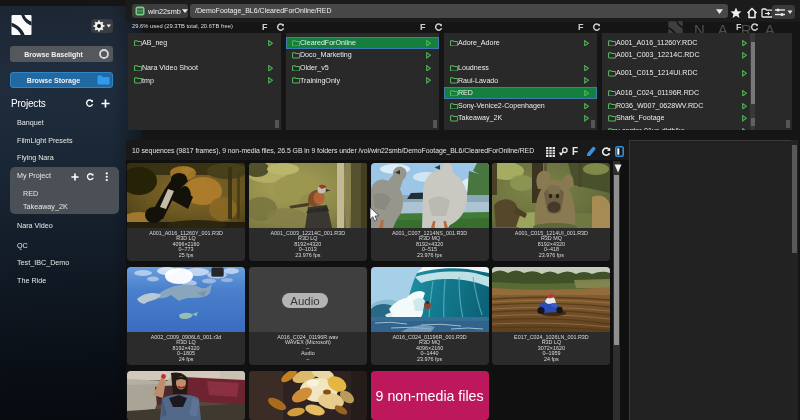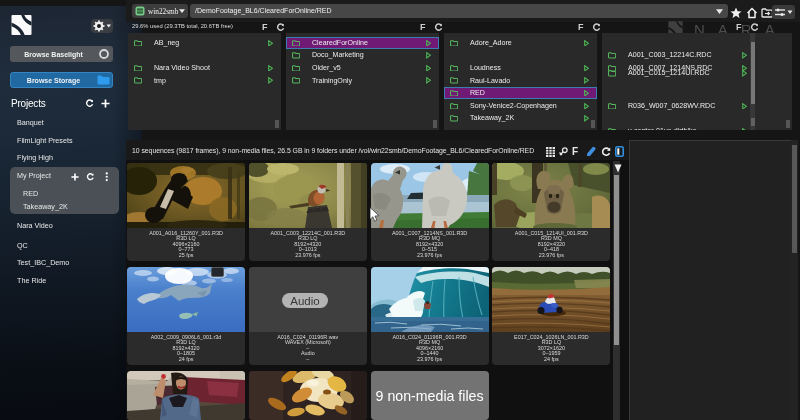--- a/index.html
+++ b/index.html
@@ -29,23 +29,23 @@
 
 
 #wm { left:694px; top:21px; color:#4e4e4e; font-size:15px; letter-spacing:13px; font-weight:400; z-index:1; }
 
 
 .colF { position:absolute; top:22px; color:#cfcfcf; font-weight:700; font-size:9px; z-index:2;}
 .colR { position:absolute; top:21px; color:#cfcfcf; font-weight:700; font-size:10px; z-index:2;}
 .panel { position:absolute; top:33px; height:97px; background:#292929; z-index:2; overflow:hidden; }
 .row { position:absolute; left:0; width:100%; height:12.6px; display:flex; align-items:center; }
 .row .fi { margin-left:6px; flex:0 0 auto; }
-.row .tx { margin-left:12px; flex:1; color:#ececec; font-size:7.1px; font-weight:400; letter-spacing:0; white-space:nowrap; overflow:hidden;}
+.row .tx { margin-left:0; flex:1; color:#ececec; font-size:7.1px; font-weight:400; letter-spacing:0; white-space:nowrap; overflow:hidden;}
 .row .ar { flex:0 0 auto; margin-right:8px; }
-.row.sel { background:#701a75; box-shadow:inset 0 0 0 1px #3e7bb0;justify-content:center; }
+.row.sel { background:#15803d; box-shadow:inset 0 0 0 1px #3e7bb0;justify-content:center; }
 .stub { position:absolute; right:2px; bottom:2px; width:4px; height:8px; background:#555; }
 
 
 #rbar { left:126px; top:140px; width:503px; height:20px; background:#191919; }
 #rbar .t { position:absolute; left:6px; top:7px; color:#e4e4e4; font-size:6.9px; letter-spacing:-0.05px; white-space:nowrap; }
 
 
 #thumbpane { left:126px; top:160px; width:503px; height:260px; background:#101010; }
 #rightpane { left:629px; top:140px; width:162px; height:280px; background:#212121; border-top:1px solid #3a3a3a; border-left:1px solid #3a3a3a; }
 #farscroll { left:791px; top:140px; width:7px; height:280px; background:#232323; }
@@ -99,21 +99,21 @@
     <svg class="abs" style="left:85px;top:93px" width="9" height="9" viewBox="0 0 11 10">
         <path d="M8.8,2.2 A3.8,3.8 0 1 0 9.3,6" fill="none" stroke="#fff" stroke-width="1.7"></path>
         <path d="M9.6,0.5 L9.6,3.4 L6.8,3.2 Z" fill="#fff"></path>
       </svg>
     <svg class="abs" style="left:101px;top:93px" width="9" height="9" viewBox="0 0 10 10">
         <path d="M5,0.5 V9.5 M0.5,5 H9.5" stroke="#fff" stroke-width="1.9"></path>
       </svg>
 
     <div class="abs pitem" style="top:112px">Banquet</div>
     <div class="abs pitem" style="top:130px">FilmLight Presets</div>
-    <div class="abs pitem" style="top:147px">Flying High</div>
+    <div class="abs pitem" style="top:147px">Flying Nara</div>
     <div id="mygroup" class="abs"></div>
     <div class="abs pitem" style="top:165px;z-index:2">My Project</div>
     <svg class="abs" style="left:71px;top:167px;z-index:2" width="8" height="8" viewBox="0 0 10 10">
         <path d="M5,0.5 V9.5 M0.5,5 H9.5" stroke="#fff" stroke-width="2"></path>
       </svg>
     <svg class="abs" style="left:86px;top:167px;z-index:2" width="8.5" height="8" viewBox="0 0 11 10">
         <path d="M8.8,2.2 A3.8,3.8 0 1 0 9.3,6" fill="none" stroke="#fff" stroke-width="1.8"></path>
         <path d="M9.6,0.5 L9.6,3.4 L6.8,3.2 Z" fill="#fff"></path>
       </svg>
     <svg class="abs" style="left:105px;top:166px;z-index:2" width="3.5" height="9.5" viewBox="0 0 4 11">
@@ -130,21 +130,21 @@
     <div class="abs pitem" style="top:252px">Test_IBC_Demo</div>
     <div class="abs pitem" style="top:270px">The Ride</div>
   </div>
 
   <div id="topbar" class="abs">
     <div id="chip" class="abs">
       <svg width="10" height="10" viewBox="0 0 10 10" style="margin-left:3px;flex:0 0 10px">
           <rect x="0.5" y="0.5" width="9" height="9" rx="2" fill="#7ac888"></rect>
           <path d="M2,3.2 h6 M2,5 h6 M2,6.8 h6" stroke="#1e4a28" stroke-width="1.2"></path>
         </svg>
-      <span style="flex:1;color:#f2f2f2;font-size:7.3px;font-weight:400;margin-left:3px;font-family:Liberation Serif, serif;">win22smb</span>
+      <span style="flex:1;color:#f2f2f2;font-size:7.3px;font-weight:400;margin-left:3px;">win22smb</span>
       <svg width="8" height="6" viewBox="0 0 8 6" style="margin-right:3px;flex:0 0 8px">
           <path d="M1,1.2 L7,1.2 L4,5 Z" fill="#e8e8e8"></path>
         </svg>
     </div>
     <div id="pathf" class="abs">/DemoFootage_BL6/ClearedForOnline/RED
       <svg width="9" height="7" viewBox="0 0 9 7" style="position:absolute;right:4px;top:4px">
           <path d="M1,1.2 L8,1.2 L4.5,6 Z" fill="#e8e8e8"></path>
         </svg>
     </div>
     <svg class="abs" style="left:604px;top:7px" width="12" height="12" viewBox="0 0 12 12">
@@ -320,52 +320,70 @@
           </svg>
         </div>
         <div class="stub"></div>
       </div>
       <div class="colF" style="left:736px">F</div>
       <svg class="colR" style="left:750px;top:23px" width="9" height="9" viewBox="0 0 11 10">
         <path d="M8.8,2.2 A3.8,3.8 0 1 0 9.3,6" fill="none" stroke="#cfcfcf" stroke-width="1.8"></path>
         <path d="M9.6,0.5 L9.6,3.4 L6.8,3.2 Z" fill="#cfcfcf"></path>
       </svg>
       <div class="panel" style="left:602px;width:153px">
+        <div class="row" style="top:3.5px">
+          <svg class="fi" width="8" height="6.5" viewBox="0 0 10 8">
+            <path d="M0.7,1.6 a0.8,0.8 0 0 1 0.8,-0.8 h2.3 l1,1.1 h4 a0.8,0.8 0 0 1 0.8,0.8 v3.9 a0.8,0.8 0 0 1 -0.8,0.8 h-7.3 a0.8,0.8 0 0 1 -0.8,-0.8 Z" fill="none" stroke="#57b85e" stroke-width="1.3"></path>
+          </svg>
+          <span class="tx">A001_A016_11260Y.RDC</span>
+          <svg class="ar" width="5" height="6.5" viewBox="0 0 6 8">
+            <path d="M0.8,0.8 L5.4,4 L0.8,7.2 Z" fill="none" stroke="#4db454" stroke-width="1.4"></path>
+          </svg>
+        </div>
         <div class="row" style="top:16.1px">
           <svg class="fi" width="8" height="6.5" viewBox="0 0 10 8">
             <path d="M0.7,1.6 a0.8,0.8 0 0 1 0.8,-0.8 h2.3 l1,1.1 h4 a0.8,0.8 0 0 1 0.8,0.8 v3.9 a0.8,0.8 0 0 1 -0.8,0.8 h-7.3 a0.8,0.8 0 0 1 -0.8,-0.8 Z" fill="none" stroke="#57b85e" stroke-width="1.3"></path>
           </svg>
           <span class="tx">A001_C003_12214C.RDC</span>
           <svg class="ar" width="5" height="6.5" viewBox="0 0 6 8">
             <path d="M0.8,0.8 L5.4,4 L0.8,7.2 Z" fill="none" stroke="#4db454" stroke-width="1.4"></path>
           </svg>
         </div>
-        <div class="row" style="top:28.7px">
-          <svg class="fi" width="8" height="6.5" viewBox="0 0 10 8">
-            <path d="M0.7,1.6 a0.8,0.8 0 0 1 0.8,-0.8 h2.3 l1,1.1 h4 a0.8,0.8 0 0 1 0.8,0.8 v3.9 a0.8,0.8 0 0 1 -0.8,0.8 h-7.3 a0.8,0.8 0 0 1 -0.8,-0.8 Z" fill="none" stroke="#57b85e" stroke-width="1.3"></path>
-          </svg>
-          <span class="tx">A001_C007_1214NS.RDC</span>
-          <svg class="ar" width="5" height="6.5" viewBox="0 0 6 8">
-            <path d="M0.8,0.8 L5.4,4 L0.8,7.2 Z" fill="none" stroke="#4db454" stroke-width="1.4"></path>
-          </svg>
-        </div>
         <div class="row" style="top:34px">
           <svg class="fi" width="8" height="6.5" viewBox="0 0 10 8">
             <path d="M0.7,1.6 a0.8,0.8 0 0 1 0.8,-0.8 h2.3 l1,1.1 h4 a0.8,0.8 0 0 1 0.8,0.8 v3.9 a0.8,0.8 0 0 1 -0.8,0.8 h-7.3 a0.8,0.8 0 0 1 -0.8,-0.8 Z" fill="none" stroke="#57b85e" stroke-width="1.3"></path>
           </svg>
           <span class="tx">A001_C015_1214UI.RDC</span>
           <svg class="ar" width="5" height="6.5" viewBox="0 0 6 8">
             <path d="M0.8,0.8 L5.4,4 L0.8,7.2 Z" fill="none" stroke="#4db454" stroke-width="1.4"></path>
           </svg>
         </div>
+        <div class="row" style="top:53.9px">
+          <svg class="fi" width="8" height="6.5" viewBox="0 0 10 8">
+            <path d="M0.7,1.6 a0.8,0.8 0 0 1 0.8,-0.8 h2.3 l1,1.1 h4 a0.8,0.8 0 0 1 0.8,0.8 v3.9 a0.8,0.8 0 0 1 -0.8,0.8 h-7.3 a0.8,0.8 0 0 1 -0.8,-0.8 Z" fill="none" stroke="#57b85e" stroke-width="1.3"></path>
+          </svg>
+          <span class="tx">A016_C024_01196R.RDC</span>
+          <svg class="ar" width="5" height="6.5" viewBox="0 0 6 8">
+            <path d="M0.8,0.8 L5.4,4 L0.8,7.2 Z" fill="none" stroke="#4db454" stroke-width="1.4"></path>
+          </svg>
+        </div>
         <div class="row" style="top:66.5px">
           <svg class="fi" width="8" height="6.5" viewBox="0 0 10 8">
             <path d="M0.7,1.6 a0.8,0.8 0 0 1 0.8,-0.8 h2.3 l1,1.1 h4 a0.8,0.8 0 0 1 0.8,0.8 v3.9 a0.8,0.8 0 0 1 -0.8,0.8 h-7.3 a0.8,0.8 0 0 1 -0.8,-0.8 Z" fill="none" stroke="#57b85e" stroke-width="1.3"></path>
           </svg>
           <span class="tx">R036_W007_0628WV.RDC</span>
+          <svg class="ar" width="5" height="6.5" viewBox="0 0 6 8">
+            <path d="M0.8,0.8 L5.4,4 L0.8,7.2 Z" fill="none" stroke="#4db454" stroke-width="1.4"></path>
+          </svg>
+        </div>
+        <div class="row" style="top:79.1px">
+          <svg class="fi" width="8" height="6.5" viewBox="0 0 10 8">
+            <path d="M0.7,1.6 a0.8,0.8 0 0 1 0.8,-0.8 h2.3 l1,1.1 h4 a0.8,0.8 0 0 1 0.8,0.8 v3.9 a0.8,0.8 0 0 1 -0.8,0.8 h-7.3 a0.8,0.8 0 0 1 -0.8,-0.8 Z" fill="none" stroke="#57b85e" stroke-width="1.3"></path>
+          </svg>
+          <span class="tx">Shark_Footage</span>
           <svg class="ar" width="5" height="6.5" viewBox="0 0 6 8">
             <path d="M0.8,0.8 L5.4,4 L0.8,7.2 Z" fill="none" stroke="#4db454" stroke-width="1.4"></path>
           </svg>
         </div>
         <div class="row" style="top:91.7px">
           <svg class="fi" width="8" height="6.5" viewBox="0 0 10 8">
             <path d="M0.7,1.6 a0.8,0.8 0 0 1 0.8,-0.8 h2.3 l1,1.1 h4 a0.8,0.8 0 0 1 0.8,0.8 v3.9 a0.8,0.8 0 0 1 -0.8,0.8 h-7.3 a0.8,0.8 0 0 1 -0.8,-0.8 Z" fill="none" stroke="#57b85e" stroke-width="1.3"></path>
           </svg>
           <span class="tx">v-center-01yo-dirtbike</span>
           <svg class="ar" width="5" height="6.5" viewBox="0 0 6 8">
@@ -726,21 +744,21 @@
   <ellipse cx="40" cy="5" rx="9" ry="4" fill="#c2821f" transform="rotate(-35 40 5)"></ellipse>
   <ellipse cx="28" cy="33" rx="10" ry="4.5" fill="#a86a1c" transform="rotate(28 28 33)"></ellipse>
   <ellipse cx="47" cy="41" rx="9" ry="4" fill="#d09c3c" transform="rotate(-12 47 41)"></ellipse>
   <ellipse cx="66" cy="39" rx="10" ry="5" fill="#e4bc64" transform="rotate(15 66 39)"></ellipse>
   <ellipse cx="64" cy="12" rx="6" ry="3.5" fill="#f8f2da"></ellipse>
   <ellipse cx="78" cy="21" rx="4" ry="2.5" fill="#845014"></ellipse>
   <ellipse cx="92" cy="39" rx="7" ry="3.5" fill="#946224" transform="rotate(30 92 39)"></ellipse>
  </g>
 </svg>
       </div>
-      <div class="abs" style="left:370.6px;top:371px;width:118px;height:49px;background:#737373;border-radius:4px;color:#fff;font-size:14.2px;display:flex;align-items:center;justify-content:center;z-index:2">9 non-media files</div>
+      <div class="abs" style="left:370.6px;top:371px;width:118px;height:49px;background:#be185d;border-radius:4px;color:#fff;font-size:14.2px;display:flex;align-items:center;justify-content:center;z-index:2">9 non-media files</div>
     </div>
   <div class="abs" style="left:211px;top:267px;width:13px;height:10px;background:#23272b;border:1px solid #55595e;border-radius:2px;z-index:5"></div>
 
   <svg class="abs" style="left:369px;top:207px;z-index:9" width="11" height="15" viewBox="0 0 12 17">
       <path d="M1,0.5 L1,14 L4.2,11 L6.2,16 L8.6,14.9 L6.5,10.2 L11,9.9 Z" fill="#fff" stroke="#222" stroke-width="0.7"></path>
     </svg>
 
 </div>
 
 </body></html>

